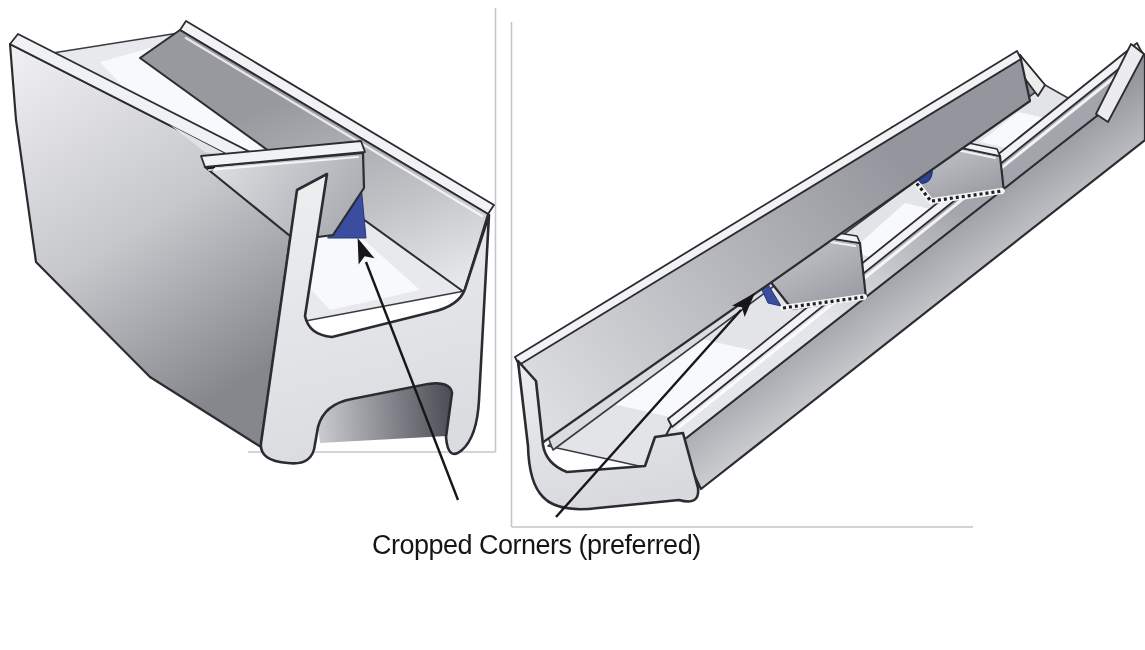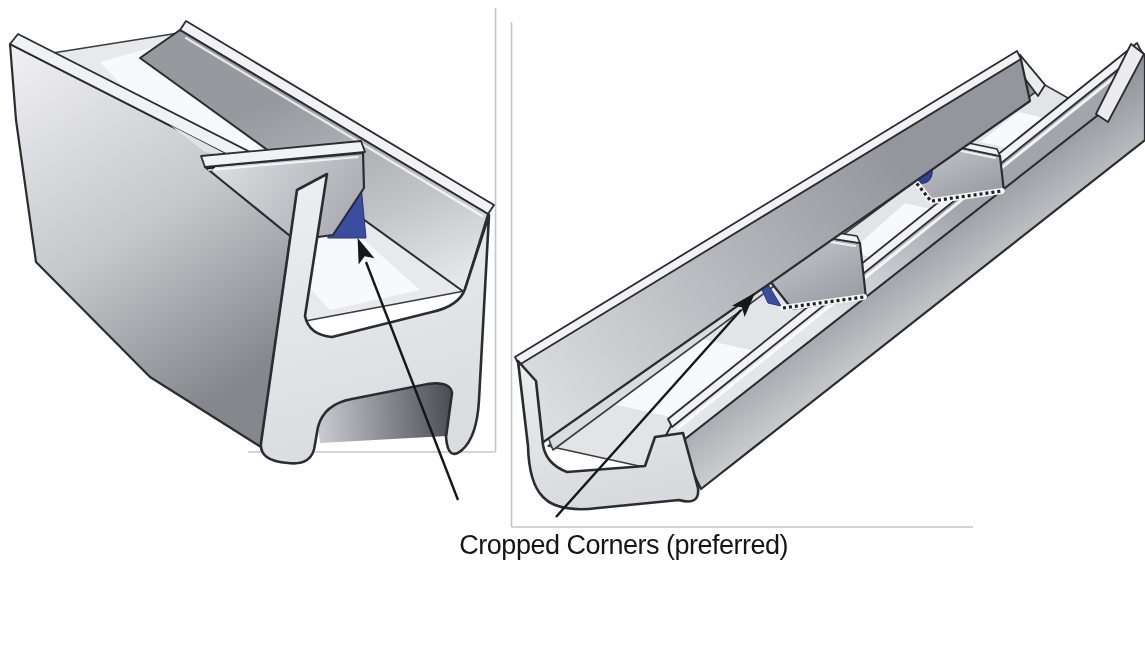--- a/index.html
+++ b/index.html
@@ -2,22 +2,22 @@
 <html><head>
 <meta charset="utf-8">
 <style>
   html,body{margin:0;padding:0;background:#ffffff;}
   .stage{
     position:relative;width:1145px;height:650px;background:#ffffff;
     overflow:hidden;font-family:"Liberation Sans", sans-serif;
   }
   .stage svg{position:absolute;left:0;top:0;}
   .caption{
-    position:absolute;left:392px;top:530px;width:396px;
-    text-align:right;font-size:27px;letter-spacing:-0.5px;
+    position:absolute;left:372px;top:530px;width:396px;
+    text-align:left;font-size:27px;letter-spacing:-0.5px;
     color:#151515;font-weight:400;
   }
 </style>
 </head>
 <body>
 
 <div class="stage">
 <svg width="1145" height="650" viewBox="0 0 1145 650">
   <defs>
     <linearGradient id="gPanelL" x1="0" y1="0" x2="0.45" y2="1">

